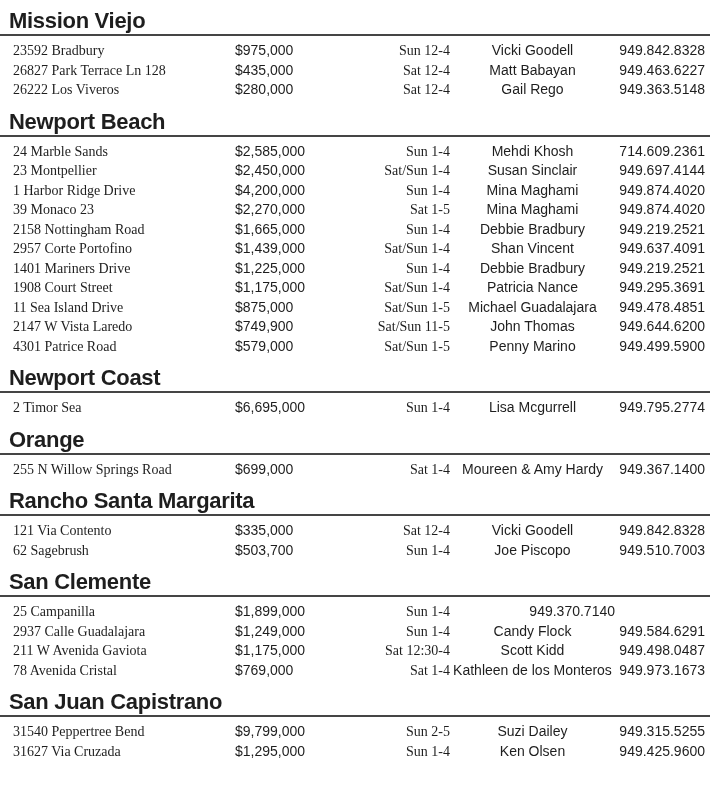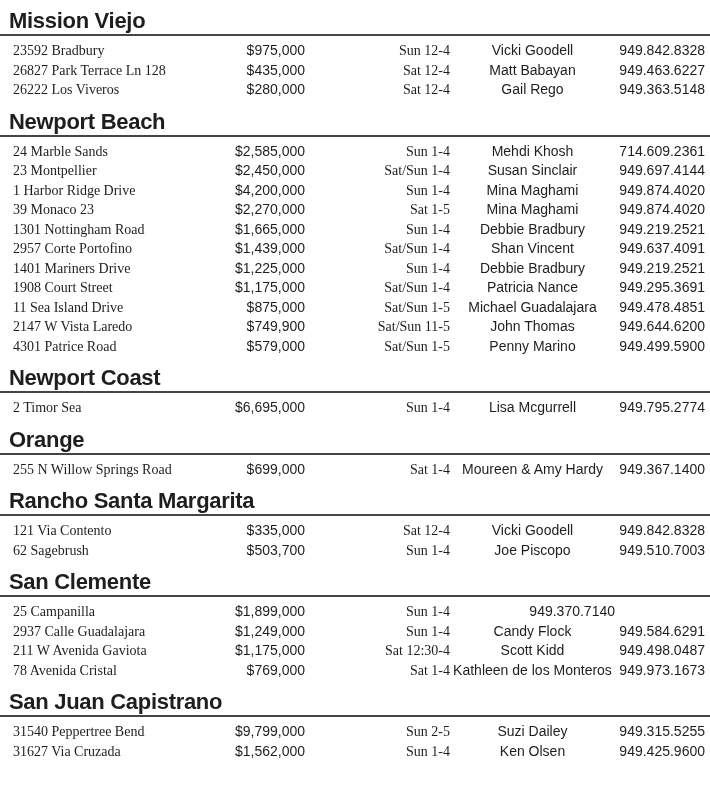--- a/index.html
+++ b/index.html
@@ -44,21 +44,21 @@
   .row {
     display: grid;
     grid-template-columns: 222px 70px 145px 165px 90px;
     padding-left: 13px;
     padding-right: 5px;
     font-size: 14px;
     line-height: 19.5px;
     white-space: nowrap;
   }
   .addr  { text-align: left; overflow: hidden; font-family: Liberation Serif, serif; }
-  .price { text-align: right; }
+  .price { text-align: left; }
   .time  { text-align: right; padding-left: 15px; white-space: pre; font-family: Liberation Serif, serif; }
   .agent { text-align: center; }
   .phone { text-align: right; }
 </style>
 </head>
 <body>
 
 <div id="page">
   <section class="city-section">
     <h2 class="city-heading">Mission Viejo</h2>
@@ -120,21 +120,21 @@
 
   <div class="row">
     <span class="addr">39 Monaco 23</span>
     <span class="price">$2,270,000</span>
     <span class="time">Sat 1-5</span>
     <span class="agent">Mina Maghami</span>
     <span class="phone">949.874.4020</span>
   </div>
 
   <div class="row">
-    <span class="addr">1301 Nottingham Road</span>
+    <span class="addr">2158 Nottingham Road</span>
     <span class="price">$1,665,000</span>
     <span class="time">Sun 1-4</span>
     <span class="agent">Debbie Bradbury</span>
     <span class="phone">949.219.2521</span>
   </div>
 
   <div class="row">
     <span class="addr">2957 Corte Portofino</span>
     <span class="price">$1,439,000</span>
     <span class="time">Sat/Sun 1-4</span>
@@ -278,20 +278,20 @@
   <div class="row">
     <span class="addr">31540 Peppertree Bend</span>
     <span class="price">$9,799,000</span>
     <span class="time">Sun 2-5</span>
     <span class="agent">Suzi Dailey</span>
     <span class="phone">949.315.5255</span>
   </div>
 
   <div class="row">
     <span class="addr">31627 Via Cruzada</span>
-    <span class="price">$1,562,000</span>
+    <span class="price">$1,295,000</span>
     <span class="time">Sun 1-4</span>
     <span class="agent">Ken Olsen</span>
     <span class="phone">949.425.9600</span>
   </div>
 </div>
   </section>
 </div>
 
 </body></html>

